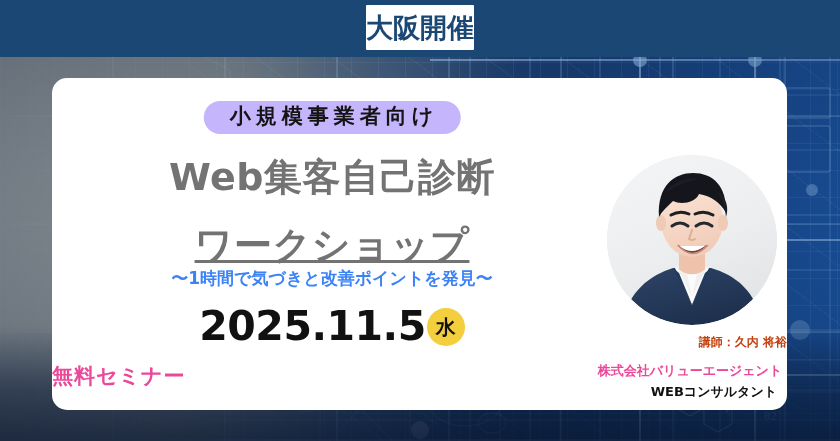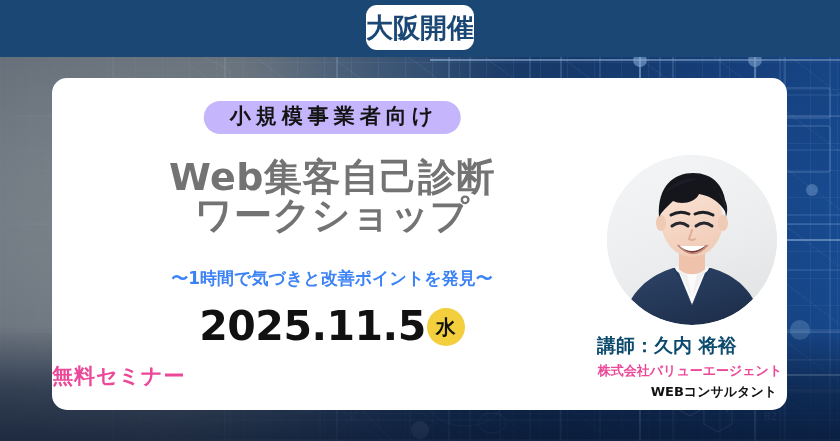--- a/index.html
+++ b/index.html
@@ -68,21 +68,21 @@
     background: #1b4774;
     z-index: 5;
   }
   .region-badge {
     position: absolute;
     left: 366px;
     top: 5px;
     width: 108px;
     height: 45px;
     background: #ffffff;
-    border-radius: 11px;
+    border-radius: 1px;
     display: flex;
     align-items: center;
     justify-content: center;
     z-index: 6;
   }
   .region-badge span {
     color: #1b4774;
     font-size: 27px;
     font-weight: bold;
     letter-spacing: 0px;
@@ -134,21 +134,21 @@
     width: 560px;
     text-align: center;
     color: #737373;
     font-weight: bold;
     font-size: 38px;
     letter-spacing: 0.5px;
     line-height: 1;
     white-space: nowrap;
   }
   .title-1 { top: 80px; }
-  .title-2 { top: 118px; }
+  .title-2 { top: 148px; text-decoration: underline; }
 
   .subtitle {
     position: absolute;
     left: 0;
     top: 192px;
     width: 560px;
     text-align: center;
     color: #3b82f6;
     font-weight: bold;
     font-size: 17px;
@@ -228,24 +228,24 @@
     overflow: hidden;
     background: #eceded;
   }
   .speaker-photo svg { display: block; }
 
   .speaker-name {
     position: absolute;
     left: 0;
     top: 258px;
     width: 190px;
-    text-align: left;
-    font-size: 19px;
-    font-weight: bold;
-    color: #0c4a6e;
+    text-align: right;
+    font-size: 12px;
+    font-weight: bold;
+    color: #c2410c;
     line-height: 1;
     white-space: nowrap;
   }
   .speaker-company {
     position: absolute;
     left: 0;
     top: 286px;
     width: 186px;
     text-align: center;
     font-size: 13px;

